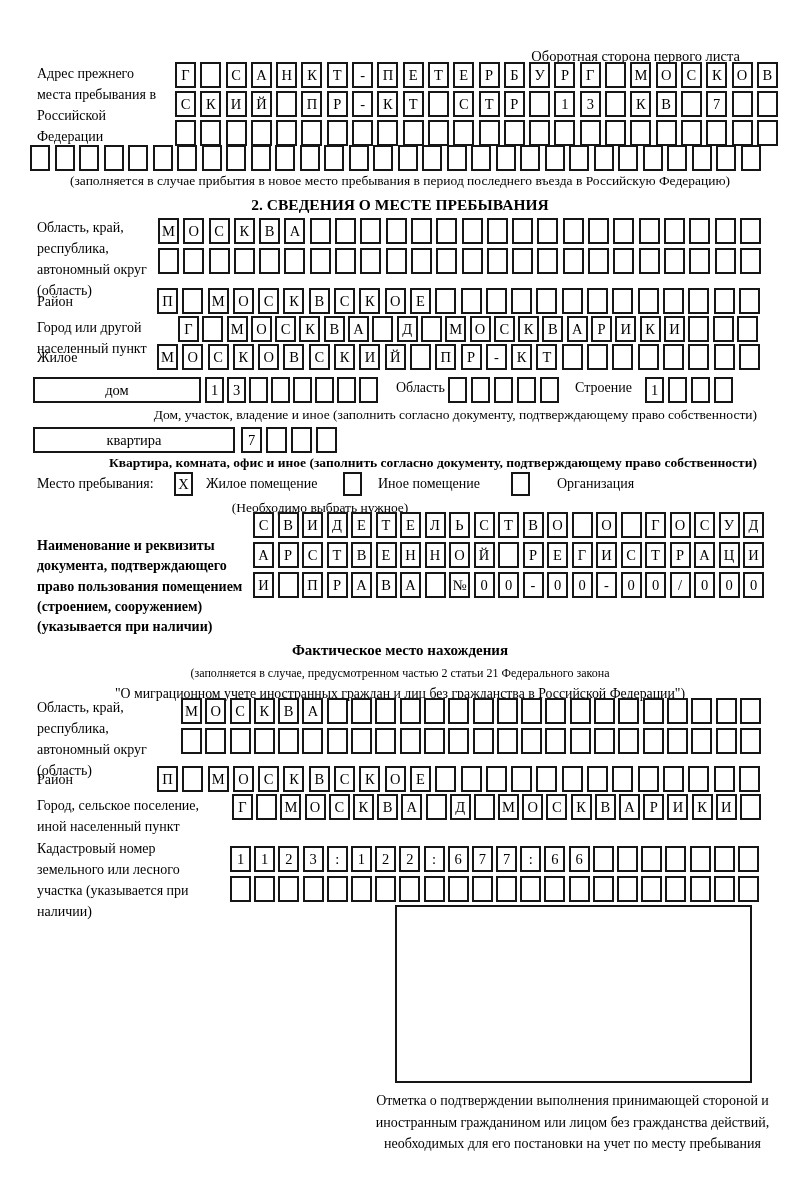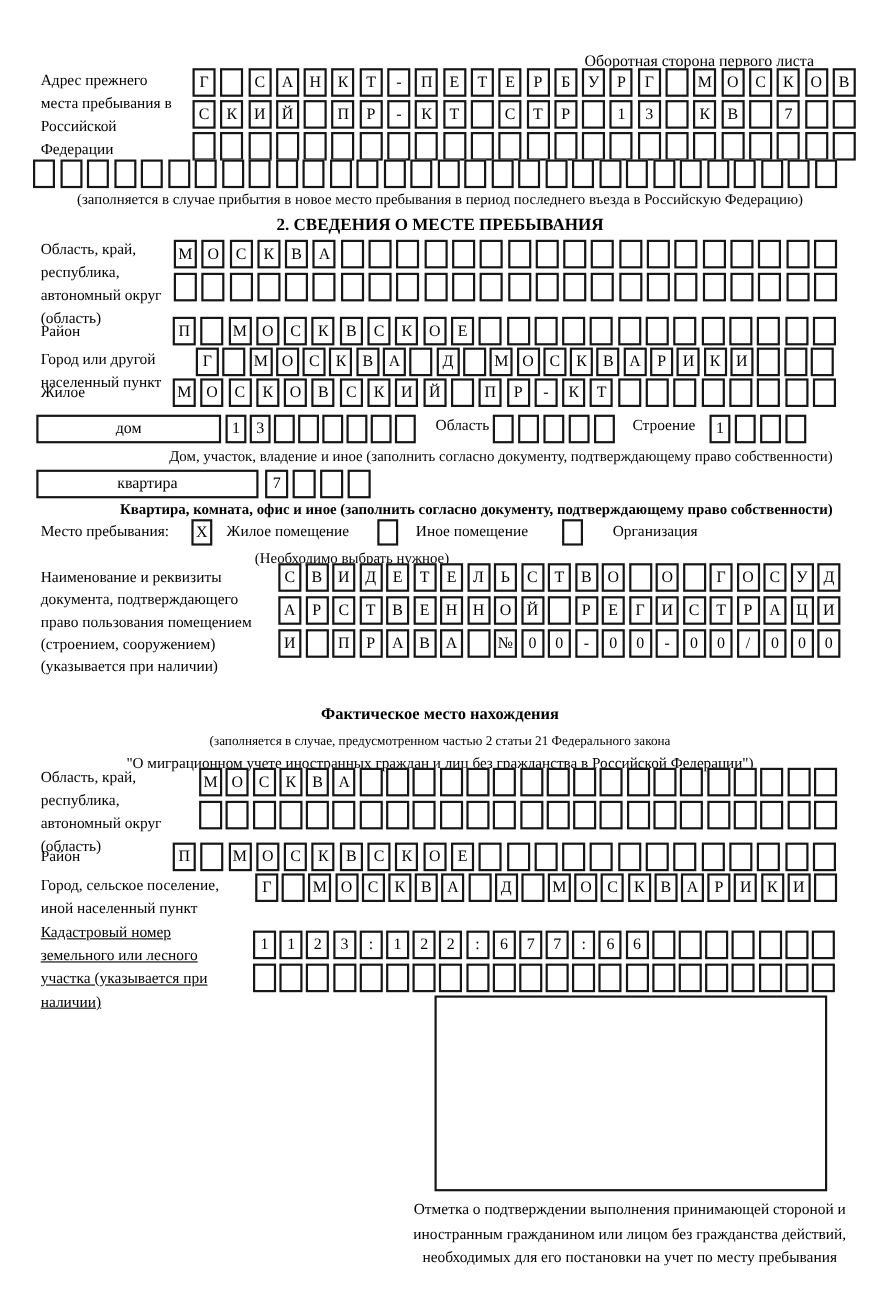--- a/index.html
+++ b/index.html
@@ -337,21 +337,21 @@
 
 <div class="abs" style="top:476px;left:37px;">Место пребывания:</div>
 <div class="abs chk" style="top:472px;left:174px;">X</div>
 <div class="abs" style="top:476px;left:206px;">Жилое помещение</div>
 <div class="abs chk" style="top:472px;left:343px;"></div>
 <div class="abs" style="top:476px;left:378px;">Иное помещение</div>
 <div class="abs chk" style="top:472px;left:511px;"></div>
 <div class="abs" style="top:476px;left:557px;">Организация</div>
 <div class="abs cap" style="top:500px;left:160px;width:320px;text-align:center;">(Необходимо выбрать нужное)</div>
 
-<div class="abs lbl" style="top:516px;left:37px;width:212px;line-height:1.45;">Наименование и реквизиты документа, подтверждающего право пользования помещением (строением, сооружением) (указывается при наличии)</div>
+<div class="abs lbl" style="top:536px;left:37px;width:212px;line-height:1.45;font-weight:bold;">Наименование и реквизиты документа, подтверждающего право пользования помещением (строением, сооружением) (указывается при наличии)</div>
 <div class="abs brow g35" style="top:512px;left:253px;">
     <span class="cbox">С</span>
     <span class="cbox">В</span>
     <span class="cbox">И</span>
     <span class="cbox">Д</span>
     <span class="cbox">Е</span>
     <span class="cbox">Т</span>
     <span class="cbox">Е</span>
     <span class="cbox">Л</span>
     <span class="cbox">Ь</span>
@@ -520,21 +520,21 @@
     <span class="cbox">К</span>
     <span class="cbox">В</span>
     <span class="cbox">А</span>
     <span class="cbox">Р</span>
     <span class="cbox">И</span>
     <span class="cbox">К</span>
     <span class="cbox">И</span>
     <span class="cbox"></span>
   </div>
 
-<div class="abs lbl" style="top:838px;left:37px;width:168px;text-decoration:underline;">Кадастровый номер земельного или лесного участка (указывается при наличии)</div>
+<div class="abs lbl" style="top:838px;left:37px;width:168px;">Кадастровый номер земельного или лесного участка (указывается при наличии)</div>
 <div class="abs brow g32" style="top:846px;left:230px;">
     <span class="cbox">1</span>
     <span class="cbox">1</span>
     <span class="cbox">2</span>
     <span class="cbox">3</span>
     <span class="cbox">:</span>
     <span class="cbox">1</span>
     <span class="cbox">2</span>
     <span class="cbox">2</span>
     <span class="cbox">:</span>

